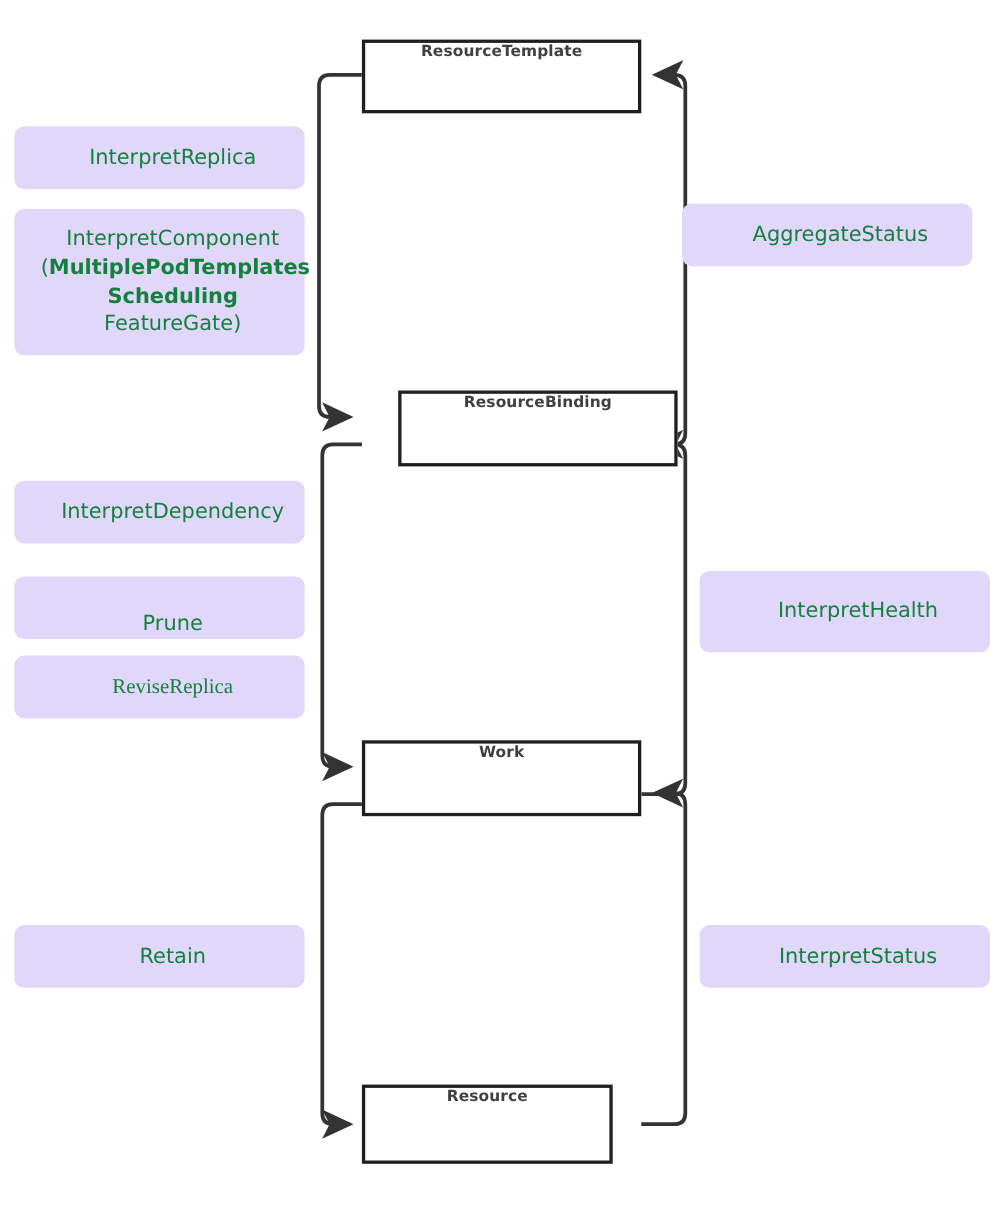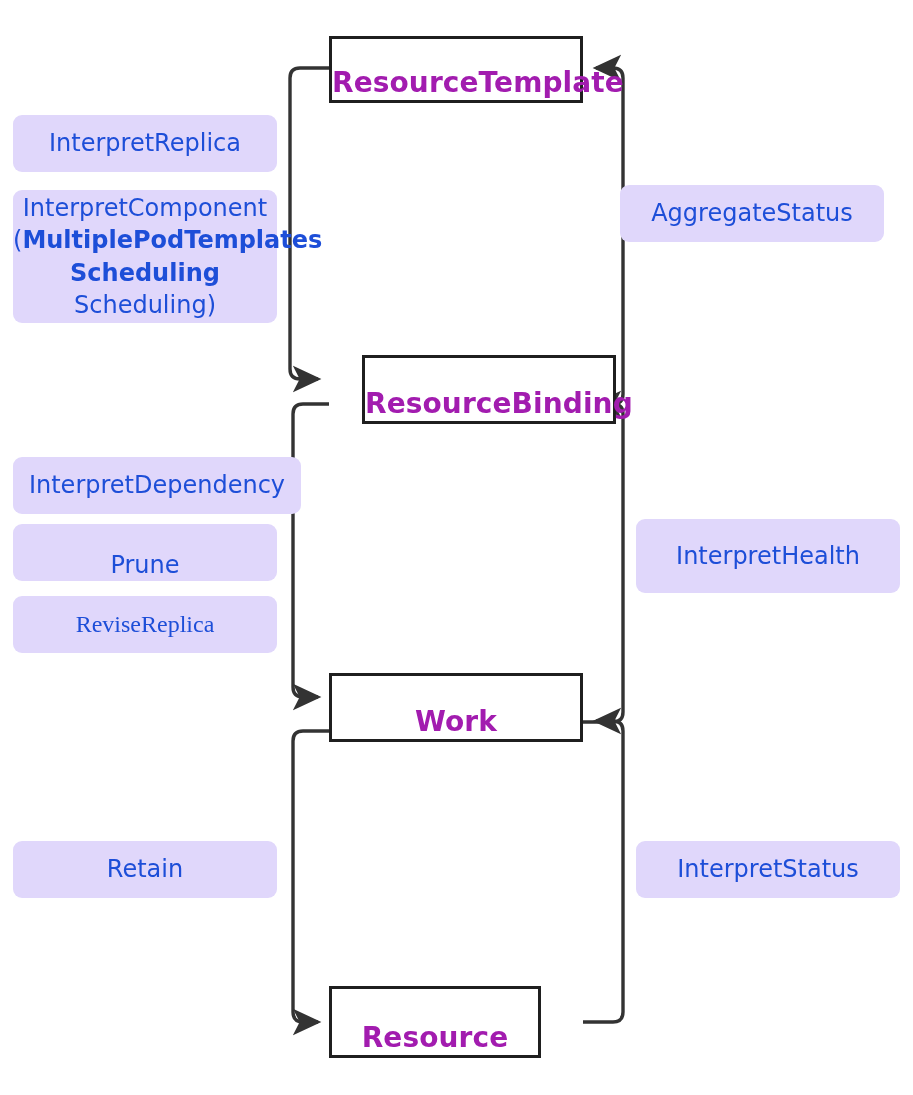--- a/index.html
+++ b/index.html
@@ -28,50 +28,51 @@
     width: 913px;
     height: 1095px;
     pointer-events: none;
   }
   .node {
     position: absolute;
     box-sizing: border-box;
     background: #ffffff;
     border: 3px solid #1f1f1f;
     display: flex;
-    align-items: flex-end;
+    align-items: flex-start;
     justify-content: center;
     text-align: center;
-    color: #a21caf;
+    color: #404040;
     font-weight: bold;
-    font-size: 28px;
+    font-size: 14px;
     line-height: 1.22;
     letter-spacing: 0.1px;
   }
   .node .node-label {
     display: block;
     width: 100%;
     padding: 0 6px;
   }
   .node .node-label .ln {
     display: block;
   }
   .pill {
     position: absolute;
     box-sizing: border-box;
     background: #e0d7fb;
     border-radius: 9px;
     display: flex;
     align-items: center;
     justify-content: center;
     text-align: center;
-    color: #1d4ed8;
-    font-size: 24px;
+    color: #15803d;
+    font-size: 19px;
     line-height: 1.35;
     font-weight: normal;
+    padding-left: 24px;
   }
   .pill .pill-label {
     display: block;
     width: 100%;
     padding: 0 10px;
   }
   .pill .pill-label .ln {
     display: block;
   }
   .pill .b {
@@ -114,41 +115,41 @@
       <span class="ln">ResourceBinding</span>
     </span>
   </div>
 
   <div class="node" style="left:329px; top:673px; width:254px; height:69px;">
     <span class="node-label">
       <span class="ln">Work</span>
     </span>
   </div>
 
-  <div class="node" style="left:329px; top:986px; width:212px; height:72px;">
+  <div class="node" style="left:329px; top:986px; width:228px; height:72px;">
     <span class="node-label">
       <span class="ln">Resource</span>
     </span>
   </div>
 
   <div class="pill" style="left:13px; top:115px; width:264px; height:57px;">
     <span class="pill-label">
       <span class="ln">InterpretReplica</span>
     </span>
   </div>
 
   <div class="pill" style="left:13px; top:190px; width:264px; height:133px;align-items:center;">
     <span class="pill-label">
       <span class="ln">InterpretComponent</span>
       <span class="ln"><span>(</span><span class="b">MultiplePodTemplates</span></span>
-      <span class="ln"><span class="b">Scheduling</span><span> Scheduling)</span></span>
+      <span class="ln"><span class="b">Scheduling</span><span> FeatureGate)</span></span>
     </span>
   </div>
 
-  <div class="pill" style="left:13px; top:457px; width:288px; height:57px;">
+  <div class="pill" style="left:13px; top:437px; width:264px; height:57px;">
     <span class="pill-label">
       <span class="ln">InterpretDependency</span>
     </span>
   </div>
 
   <div class="pill" style="left:13px; top:524px; width:264px; height:57px;align-items:flex-end;">
     <span class="pill-label">
       <span class="ln">Prune</span>
     </span>
   </div>

